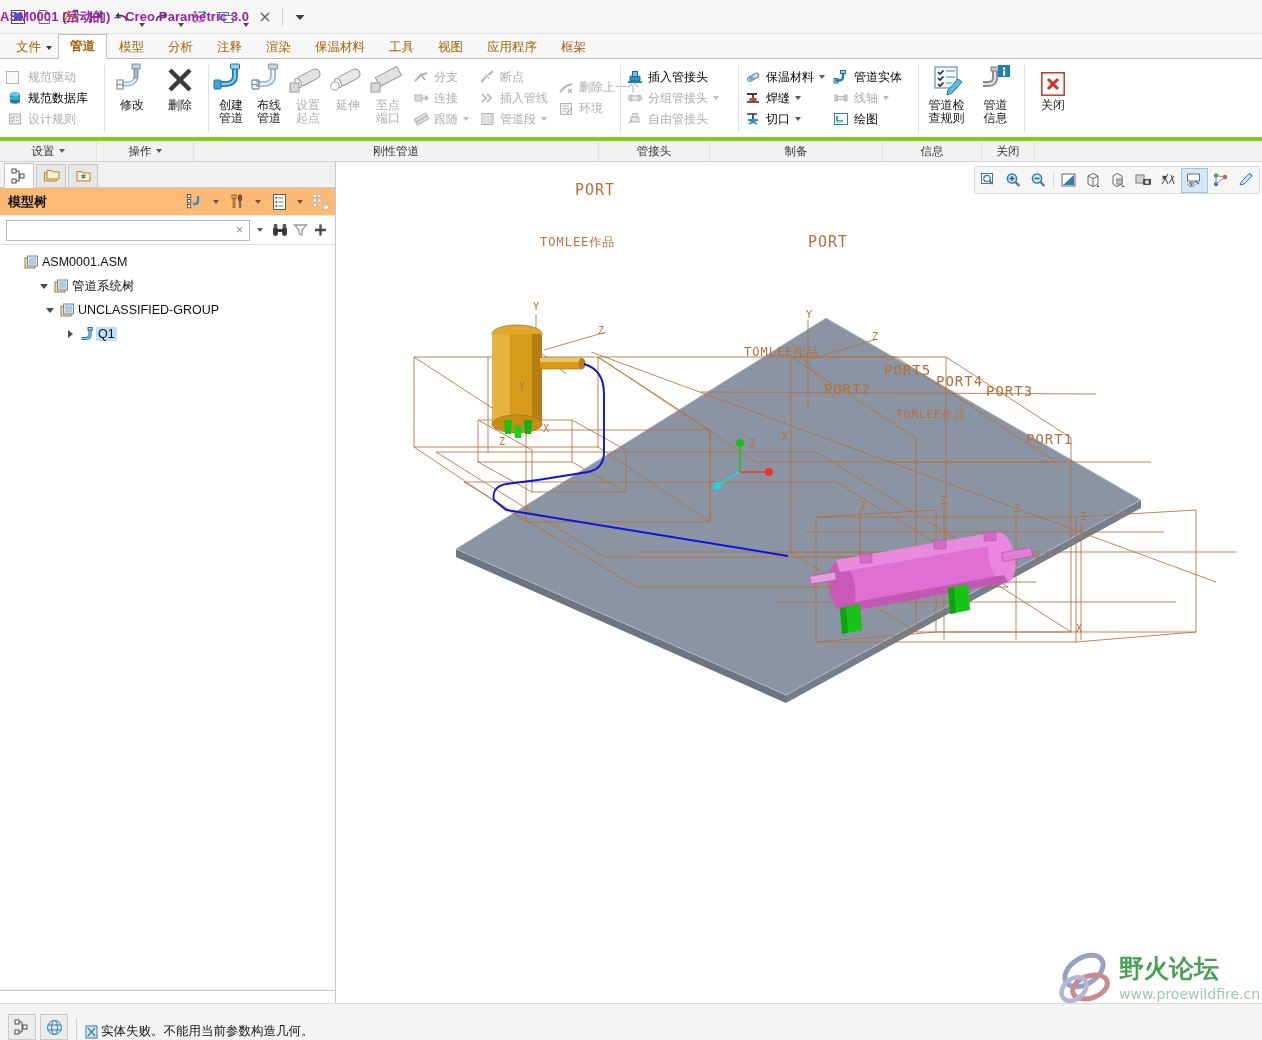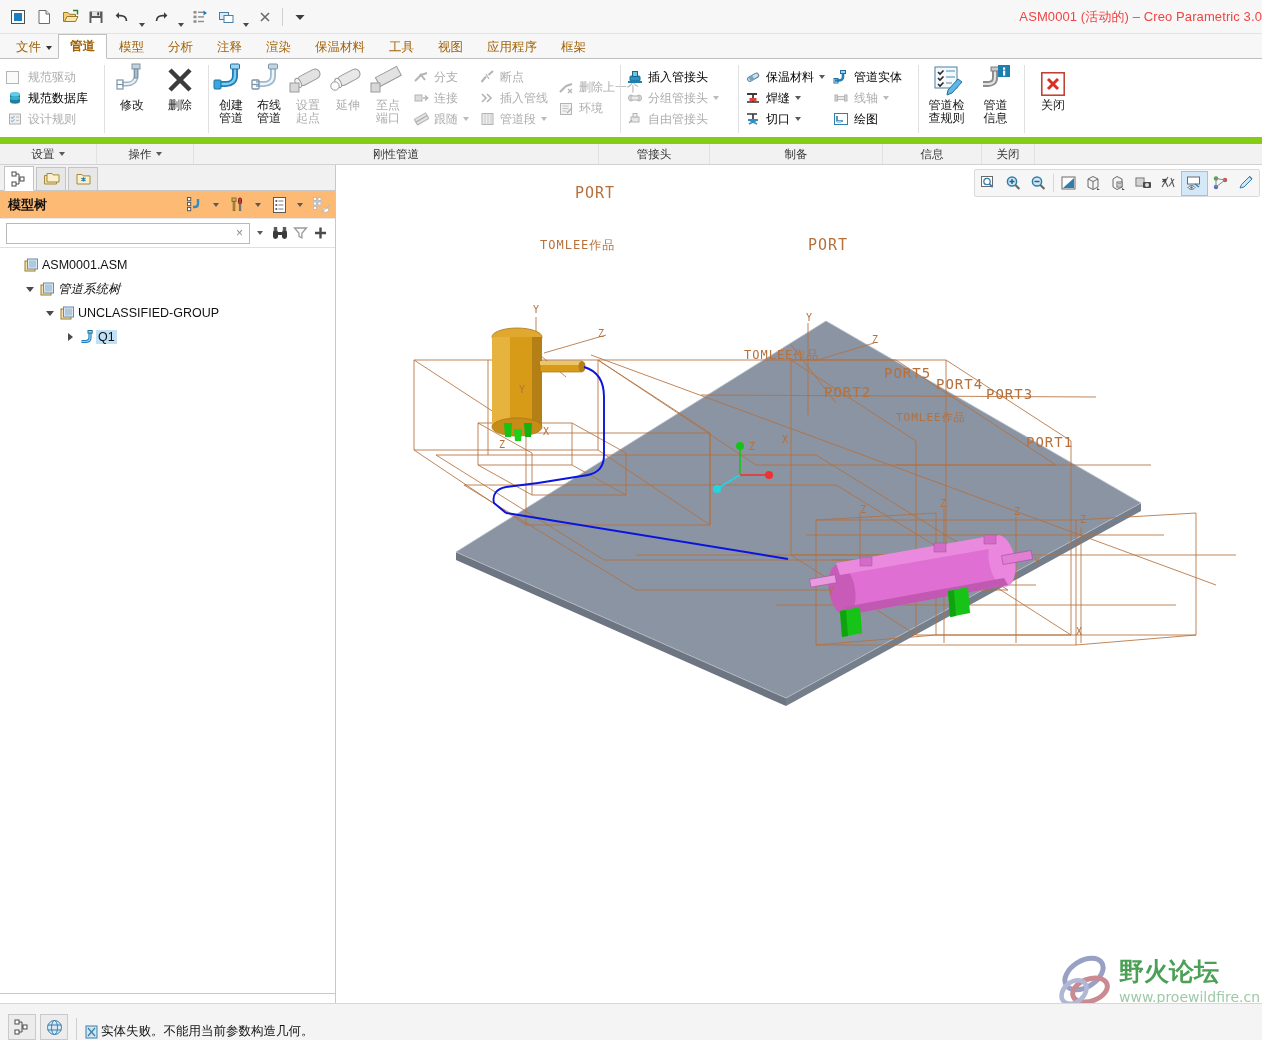--- a/index.html
+++ b/index.html
@@ -11,31 +11,31 @@
   }
   .app{position:relative;width:1262px;height:1040px;background:#f7f7f7;}
 
   
   .titlebar{position:relative;height:33px;background:#f7f7f7;border-bottom:1px solid #e3e3e3;}
   .qat{position:absolute;left:6px;top:4px;display:flex;align-items:center;gap:2px;height:26px;}
   .qat .qbtn{width:24px;height:24px;display:flex;align-items:center;justify-content:center;cursor:default;}
   .qsep{width:1px;height:18px;background:#cfcfcf;margin:0 3px;}
   .qarrow{width:11px;height:24px;display:flex;align-items:flex-end;justify-content:center;padding-bottom:5px;}
   .qarrow i{display:block;width:0;height:0;border-left:3.5px solid transparent;border-right:3.5px solid transparent;border-top:4px solid #4a4a4a;}
-  .apptitle{position:absolute;left:0;right:0;top:8px;text-align:right;font-size:13px;font-weight:normal;color:#ef4444;letter-spacing:.1px;}
+  .apptitle{position:absolute;left:0;right:0;top:8px;text-align:left;font-size:13px;font-weight:bold;color:#a21caf;letter-spacing:.1px;}
 
   
   .tabstrip{position:relative;height:24px;background:#f7f7f7;border-bottom:1px solid #bfbfbf;display:flex;align-items:flex-end;padding-left:4px;}
   .tab{height:23px;line-height:23px;padding:0 11px;font-size:12.5px;color:#a16207;border:1px solid transparent;border-bottom:none;position:relative;top:1px;cursor:default;white-space:nowrap;}
   .tab.file{padding-right:16px;}
   .tab.file .cv{position:absolute;right:5px;top:10px;width:0;height:0;border-left:3px solid transparent;border-right:3px solid transparent;border-top:4px solid #333;}
   .tab.active{background:#fff;border:1px solid #bfbfbf;border-bottom:1px solid #fff;font-weight:bold;z-index:3;}
 
   
-  .ribbon{position:relative;height:78px;background:#fff;border-bottom:7px solid #84cc16;display:flex;align-items:stretch;}
+  .ribbon{position:relative;height:78px;background:#fff;border-bottom:4px solid #84cc16;display:flex;align-items:stretch;}
   .rgroup{display:flex;flex-direction:column;justify-content:center;padding:0 4px;position:relative;}
   .rgroup + .rgroup::before{content:"";position:absolute;left:0;top:6px;bottom:4px;width:1px;background:#e0e0e0;}
   .rrow{display:flex;align-items:center;}
   .smallitem{display:flex;align-items:center;height:21px;padding:0 5px 0 2px;white-space:nowrap;font-size:12px;cursor:default;}
   .smallitem.disabled{color:#adadad;}
   .smallitem .ico{width:18px;height:16px;margin-right:4px;display:flex;align-items:center;justify-content:center;flex:none;}
   .bigitem{width:50px;display:flex;flex-direction:column;align-items:center;justify-content:flex-start;padding-top:2px;height:72px;cursor:default;}
   .bigitem .bico{height:34px;display:flex;align-items:center;justify-content:center;}
   .bigitem .blbl{font-size:12px;line-height:13px;text-align:center;color:#1a1a1a;margin-top:2px;}
   .bigitem.disabled .blbl{color:#adadad;}
@@ -678,21 +678,21 @@
           <span class="tico">
             <svg width="15" height="15" viewBox="0 0 15 15">
                 <rect x="1" y="3" width="10" height="10" fill="#f6e3ae" stroke="#9a7a30"></rect>
                 <rect x="3.5" y="1" width="10" height="10" fill="#dce8f2" stroke="#6a8aa6"></rect>
                 <rect x="5" y="2.5" width="7" height="7" fill="#aec8de"></rect>
               </svg>
           </span>
           <span class="tlbl">ASM0001.ASM</span>
         </div>
 
-        <div class="trow" style="padding-left:22px;font-style:italic;">
+        <div class="trow" style="padding-left:36px;">
           <span class="tw">
               <span class="tri open"></span>
             </span>
           <span class="tico">
             <svg width="15" height="15" viewBox="0 0 15 15">
                 <rect x="1" y="3" width="10" height="10" fill="#f6e3ae" stroke="#9a7a30"></rect>
                 <rect x="3.5" y="1" width="10" height="10" fill="#dce8f2" stroke="#6a8aa6"></rect>
                 <rect x="5" y="2.5" width="7" height="7" fill="#aec8de"></rect>
               </svg>
           </span>

